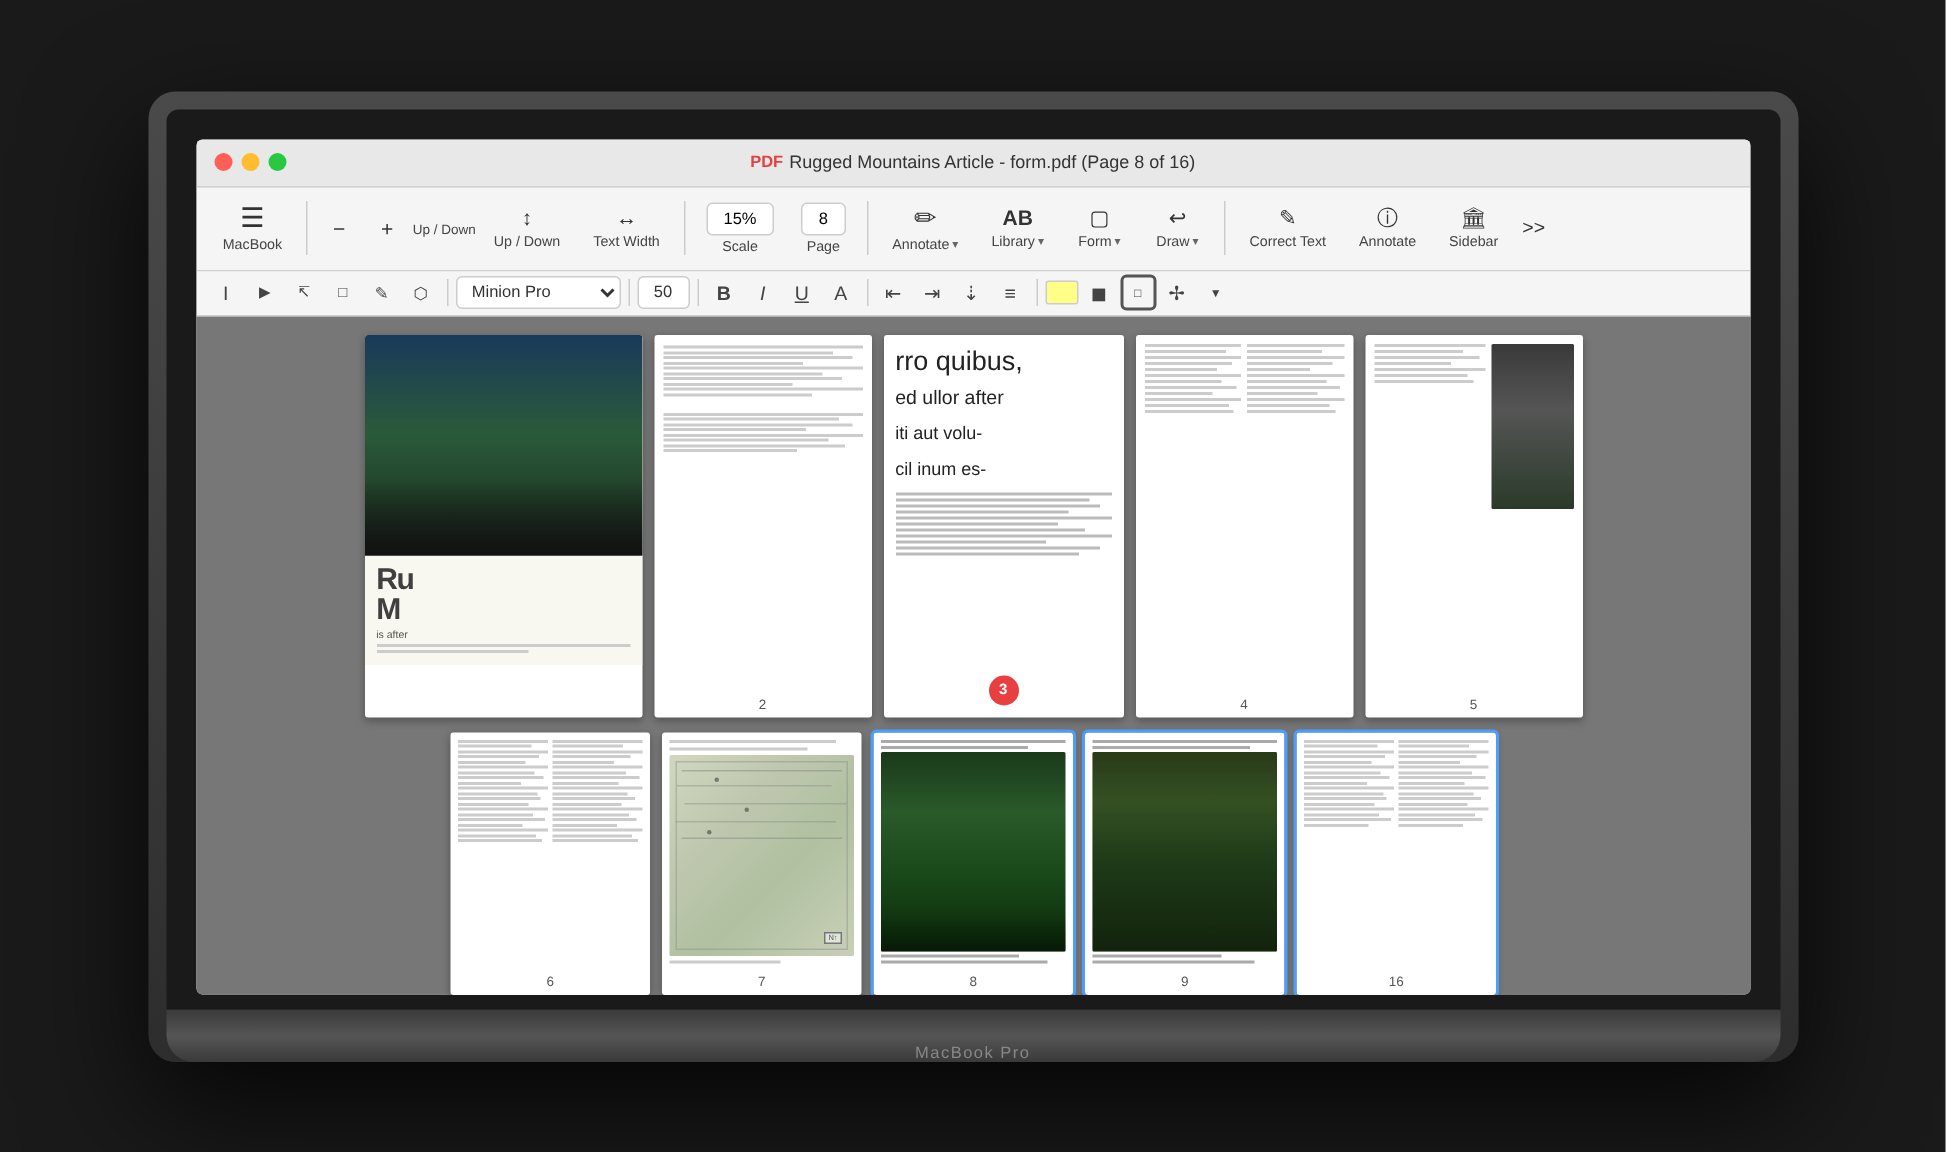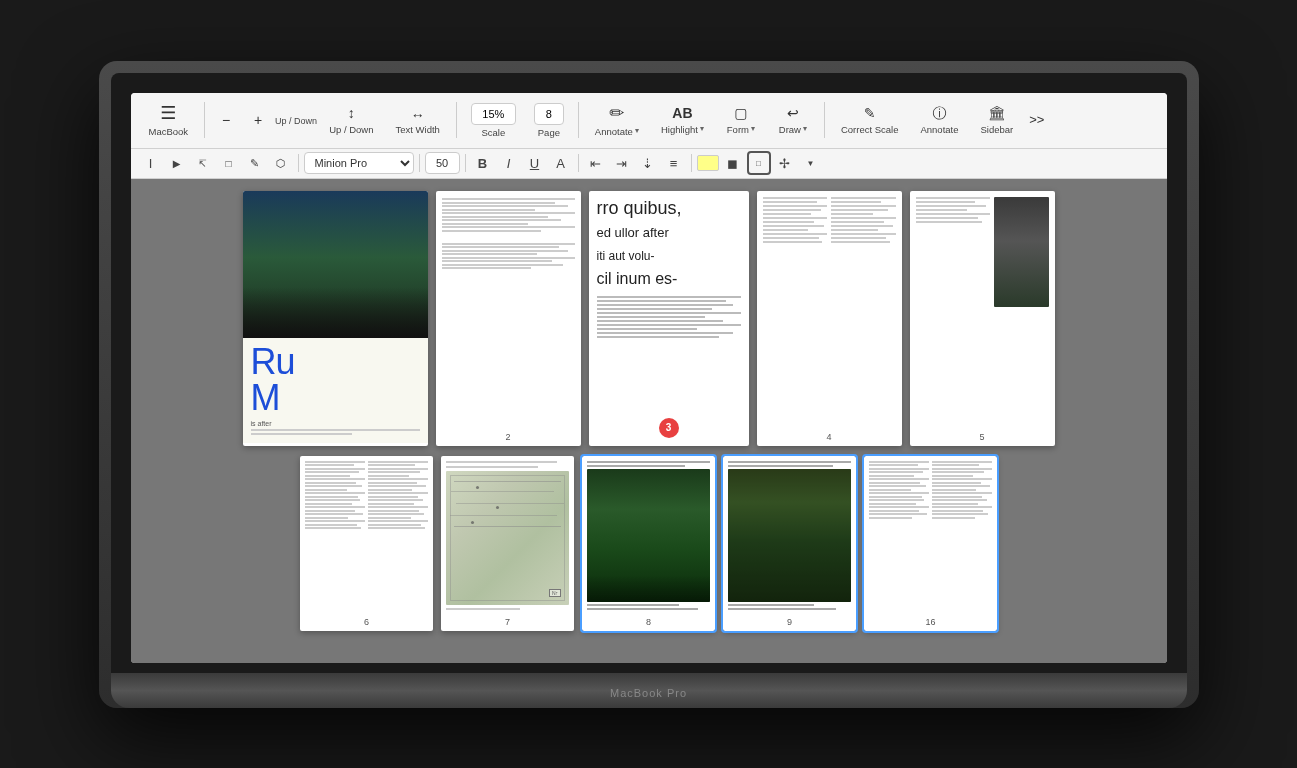--- a/index.html
+++ b/index.html
@@ -37,21 +37,21 @@
       display: flex;
       flex-direction: column;
     }
 
     .macbook-bottom {
       background: linear-gradient(180deg, #3a3a3a 0%, #555 50%, #3a3a3a 100%);
       height: 35px;
       border-radius: 0 0 18px 18px;
       display: flex;
       justify-content: center;
-      align-items: center;
+      align-items: flex-end;
     }
 
     .macbook-label {
       color: #888;
       font-size: 11px;
       letter-spacing: 1px;
       padding-top: 5px;
     }
 
     
@@ -328,20 +328,31 @@
       font-weight: bold;
     }
   </style>
 </head>
 <body>
 
 <div class="macbook-outer">
   <div class="macbook-screen-bezel">
     <div class="macbook-screen">
 
+      <div class="title-bar">
+        <div class="traffic-lights">
+          <div class="traffic-light tl-red"></div>
+          <div class="traffic-light tl-yellow"></div>
+          <div class="traffic-light tl-green"></div>
+        </div>
+        <div class="title-bar-title">
+          <span class="pdf-icon">PDF</span>
+          <span>Rugged Mountains Article - form.pdf (Page 8 of 16)</span>
+        </div>
+      </div>
 
       <div class="toolbar">
 
         <div class="tool-item">
           <span class="tool-icon">☰</span>
           <span class="tool-label">MacBook</span>
         </div>
 
         <div class="toolbar-divider"></div>
 
@@ -384,21 +395,21 @@
           <span class="tool-icon">✏</span>
           <div class="tool-with-arrow">
             <span class="tool-label">Annotate</span>
             <span class="dropdown-arrow">▾</span>
           </div>
         </div>
 
         <div class="tool-item">
           <span class="tool-icon" style="font-size:14px;font-weight:bold;">AB</span>
           <div class="tool-with-arrow">
-            <span class="tool-label">Highlight</span>
+            <span class="tool-label">Library</span>
             <span class="dropdown-arrow">▾</span>
           </div>
         </div>
 
         <div class="tool-item">
           <span class="tool-icon" style="font-size:14px;">▢</span>
           <div class="tool-with-arrow">
             <span class="tool-label">Form</span>
             <span class="dropdown-arrow">▾</span>
           </div>
@@ -409,21 +420,21 @@
           <div class="tool-with-arrow">
             <span class="tool-label">Draw</span>
             <span class="dropdown-arrow">▾</span>
           </div>
         </div>
 
         <div class="toolbar-divider"></div>
 
         <div class="tool-item" style="min-width:65px;">
           <span class="tool-icon" style="font-size:14px;">✎</span>
-          <span class="tool-label">Correct Scale</span>
+          <span class="tool-label">Correct Text</span>
         </div>
 
         <div class="tool-item">
           <span class="tool-icon" style="font-size:14px;">ⓘ</span>
           <span class="tool-label">Annotate</span>
         </div>
 
         <div class="tool-item">
           <span class="tool-icon" style="font-size:14px;">🏛</span>
           <span class="tool-label">Sidebar</span>
@@ -479,21 +490,21 @@
       <div class="content-area">
         <div class="pages-grid">
 
           <div class="page-row">
 
             <div class="page-thumb" style="width:185px;height:255px;">
               <div style="width:100%;height:58%;background:linear-gradient(180deg,#1a3a5a 0%,#2a5a3a 45%,#1a2a1a 100%);position:relative;">
                 <div style="position:absolute;bottom:0;left:0;right:0;height:35%;background:linear-gradient(0deg,#111 0%,transparent 100%);"></div>
               </div>
               <div style="padding:6px 8px;background:#f8f8f0;">
-                <div style="font-size:36px;font-weight:normal;color:#1d4ed8;line-height:1.0;letter-spacing:-1px;">Ru<br>M</div>
+                <div style="font-size:20px;font-weight:bold;color:#404040;line-height:1.0;letter-spacing:-1px;">Ru<br>M</div>
                 <div style="font-size:7px;color:#555;margin-top:4px;">is after</div>
                 <div style="height:2px;background:#ccc;margin:2px 0;"></div>
                 <div style="height:2px;background:#ccc;margin:2px 0;width:60%;"></div>
               </div>
             </div>
 
             <div class="page-thumb" style="width:145px;height:255px;">
               <div style="padding:6px;">
                 <div style="height:2px;background:#ccc;margin:1.5px 0;width:100%;"></div>
                 <div style="height:2px;background:#ccc;margin:1.5px 0;width:85%;"></div>
@@ -517,21 +528,21 @@
               </div>
               <div class="page-num">2</div>
             </div>
 
             <div class="page-thumb" style="width:160px;height:255px;position:relative;">
               <div style="padding:6px 8px;">
                 <div style="font-size:18px;font-weight:300;color:#222;line-height:1.3;">
                   rro quibus,<br>
                   <span style="font-size:13px;">ed ullor after</span><br>
                   <span style="font-size:12px;">iti aut volu-</span><br>
-                  <span style="font-size:16px;">cil inum es-</span>
+                  <span style="font-size:12px;">cil inum es-</span>
                 </div>
                 <div style="margin-top:6px;">
                   <div style="height:2px;background:#bbb;margin:2px 0;width:100%;"></div>
                   <div style="height:2px;background:#bbb;margin:2px 0;width:90%;"></div>
                   <div style="height:2px;background:#bbb;margin:2px 0;width:95%;"></div>
                   <div style="height:2px;background:#bbb;margin:2px 0;width:80%;"></div>
                   <div style="height:2px;background:#bbb;margin:2px 0;width:100%;"></div>
                   <div style="height:2px;background:#bbb;margin:2px 0;width:75%;"></div>
                   <div style="height:2px;background:#bbb;margin:2px 0;width:88%;"></div>
                   <div style="height:2px;background:#bbb;margin:2px 0;width:100%;"></div>

